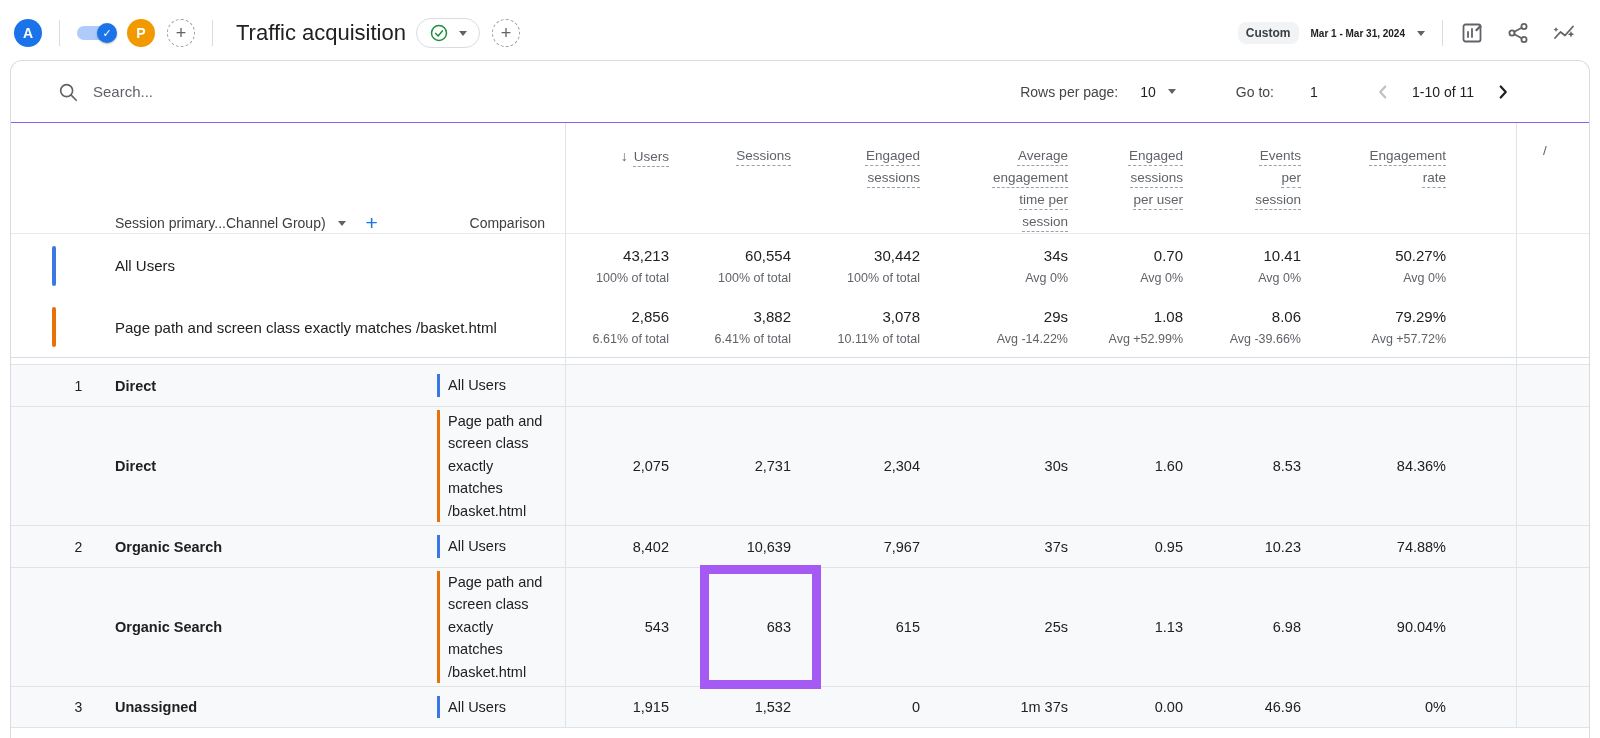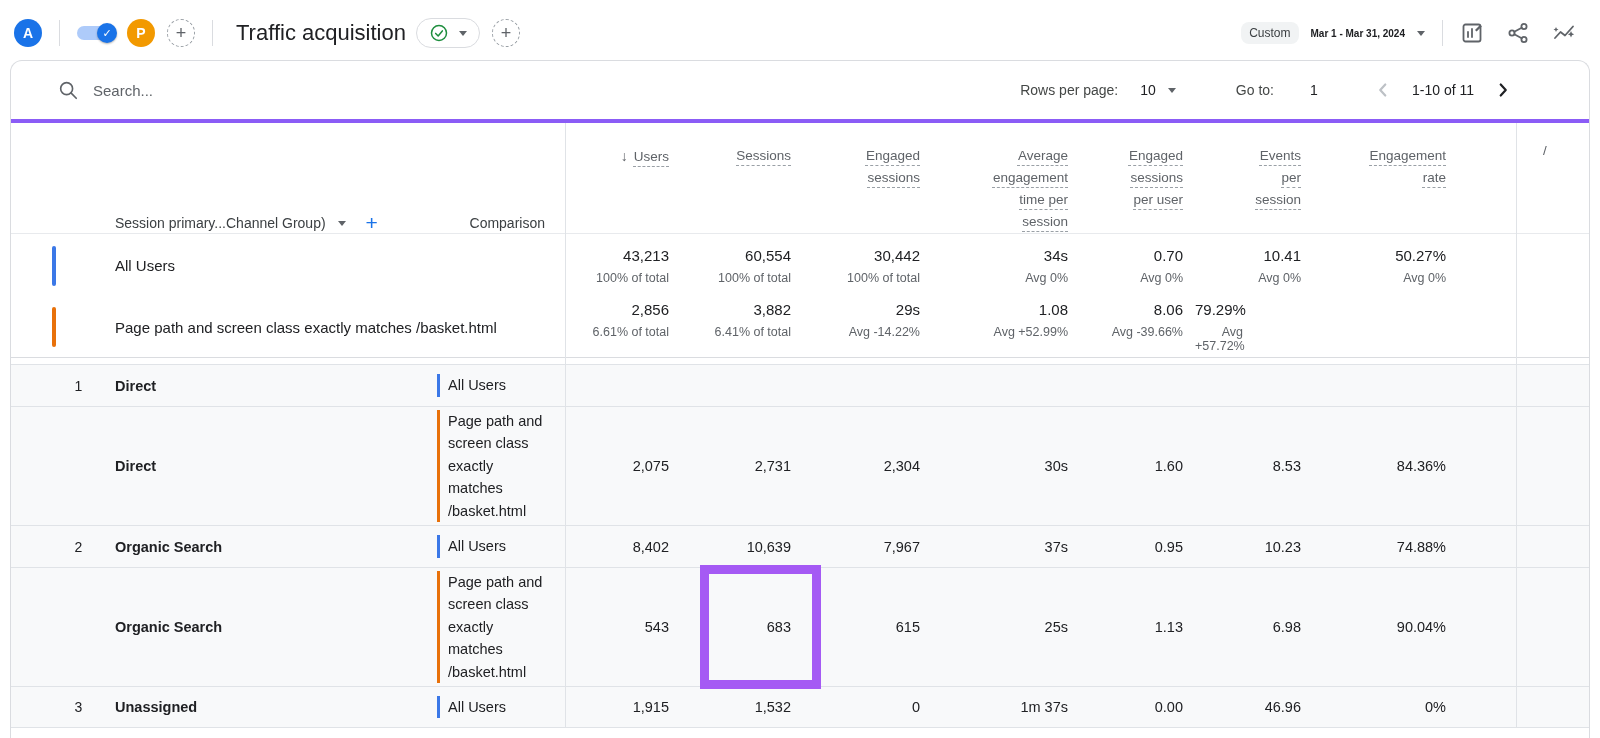--- a/index.html
+++ b/index.html
@@ -18,32 +18,32 @@
   .pbadge { width:28px; height:28px; border-radius:50%; background:#f29900; color:#fff; font-size:14px; font-weight:bold;
             display:flex; align-items:center; justify-content:center; margin-right:12px; }
   .dashed-add { width:28px; height:28px; border-radius:50%; border:1.5px dashed #9aa0a6; color:#5f6368;
                 font-size:18px; display:flex; align-items:center; justify-content:center; cursor:pointer; }
   .title { font-size:22px; font-weight:400; color:#202124; margin:0 10px 0 6px; }
   .check-pill { display:flex; align-items:center; gap:10px; border:1px solid #dadce0; border-radius:16px;
                 height:30px; padding:0 12px; margin-right:12px; background:#fff; cursor:pointer; }
   .caret { width:0; height:0; border-left:4.5px solid transparent; border-right:4.5px solid transparent;
            border-top:5px solid #5f6368; display:inline-block; }
   .spacer { flex:1; }
-  .custom-badge { background:#f1f3f4; color:#3c4043; font-size:12px; font-weight:normal;
+  .custom-badge { background:#f1f3f4; color:#3c4043; font-size:12px; font-weight:bold;
                   padding:4px 8px; border-radius:8px; margin-right:12px; }
   .date { display:flex; align-items:center; gap:12px; font-size:10px; font-weight:bold; color:#202124; cursor:pointer; }
   .tool-icons { display:flex; align-items:center; gap:22px; }
   .ticon { width:24px; height:24px; cursor:pointer; }
 
   
   .card { margin:0 10px; height:678px; background:#fff; border:1px solid #dadce0; border-bottom:none;
           border-radius:12px 12px 0 0; overflow:hidden; }
 
   
-  .toolbar { height:62px; display:flex; align-items:center; padding:0 75px 0 46px; border-bottom:4px solid #8b5cf6; }
+  .toolbar { height:62px; display:flex; align-items:center; padding:0 75px 0 46px; border-bottom:1px solid #8b5cf6; }
   .search-wrap { display:flex; align-items:center; gap:14px; flex:1; }
   .search-input { border:none; outline:none; font-size:15px; color:#202124; width:420px;
                   font-family:"Liberation Sans",sans-serif; }
   .search-input::placeholder { color:#5f6368; }
   .pager { display:flex; align-items:center; font-size:14px; color:#3c4043; }
   .pager .lbl { color:#444746; margin-right:22px; }
   .rpp { display:flex; align-items:center; gap:12px; margin-right:60px; cursor:pointer; color:#202124; }
   .goto-input { width:36px; border:none; outline:none; font-size:14px; color:#202124; text-align:center;
                 margin-right:40px; font-family:"Liberation Sans",sans-serif; }
   .range { margin:0 18px; color:#202124; }
@@ -256,20 +256,24 @@
             <div class="metrics">
               <div class="mcell">
                 <div class="val">2,856</div>
                 <div class="sub">6.61% of total</div>
               </div>
               <div class="mcell">
                 <div class="val">3,882</div>
                 <div class="sub">6.41% of total</div>
               </div>
               <div class="mcell">
+                <div class="val">3,078</div>
+                <div class="sub">10.11% of total</div>
+              </div>
+              <div class="mcell">
                 <div class="val">29s</div>
                 <div class="sub">Avg -14.22%</div>
               </div>
               <div class="mcell">
                 <div class="val">1.08</div>
                 <div class="sub">Avg +52.99%</div>
               </div>
               <div class="mcell">
                 <div class="val">8.06</div>
                 <div class="sub">Avg -39.66%</div>

